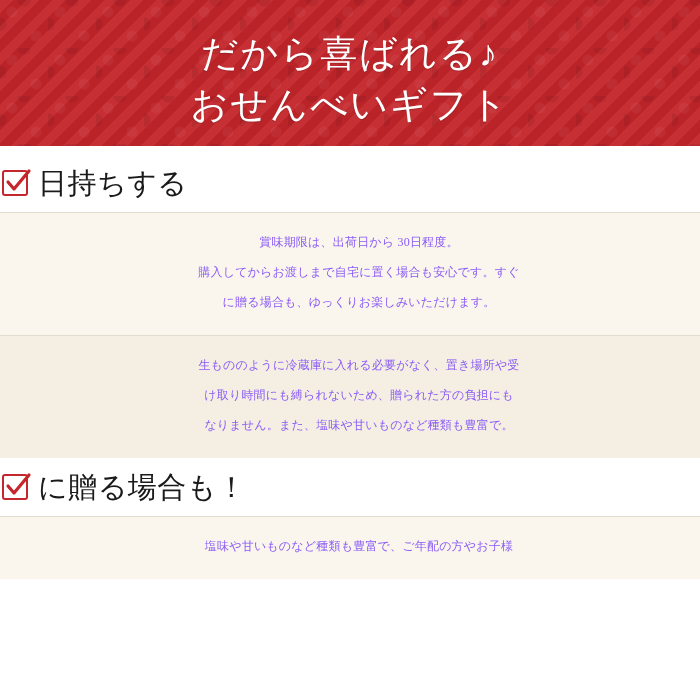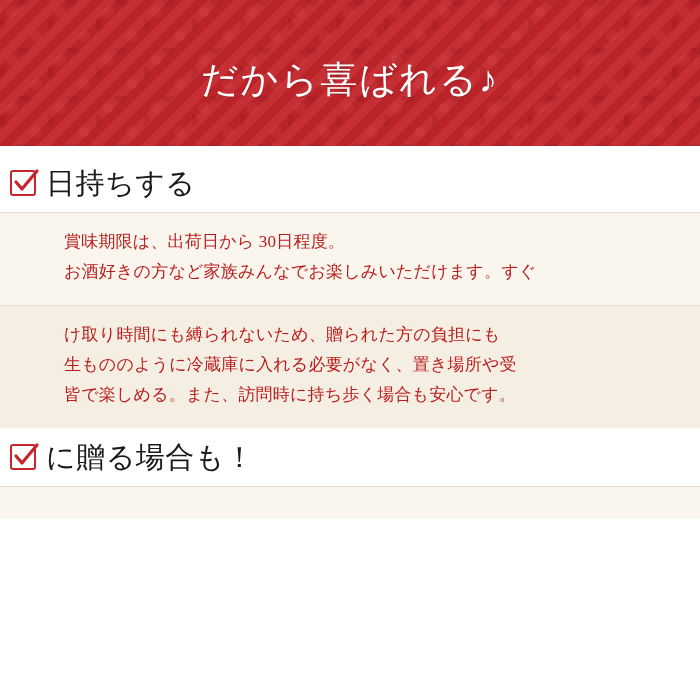--- a/index.html
+++ b/index.html
@@ -59,21 +59,21 @@
   }
 
   
   .section {
     position: relative;
     box-sizing: border-box;
   }
   .section-head {
     display: flex;
     align-items: center;
-    padding: 0 0 0 10px;
+    padding: 0 0 0 2px;
     height: 58px;
     box-sizing: border-box;
   }
   .checkbox {
     width: 26px;
     height: 26px;
     min-width: 26px;
     border: 2px solid #c4262b;
     border-radius: 3px;
     position: relative;
@@ -91,26 +91,27 @@
     color: #1a1a1a;
     font-family: "Liberation Serif", "DejaVu Serif", serif;
     letter-spacing: 0.5px;
     white-space: nowrap;
   }
   .section-body {
     padding: 14px 46px 18px 64px;
     box-sizing: border-box;
   }
   .body-line {
-    font-size: 17px;
+    font-size: 12px;
     line-height: 30px;
-    color: #b91c1c;
+    color: #8b5cf6;
     font-family: "Liberation Serif", "DejaVu Serif", serif;
     letter-spacing: 0.2px;
     white-space: nowrap;
+    text-align: center;
   }
 
   .divider {
     height: 1px;
     background: #e3ddd0;
     width: 100%;
   }
 
   .sec1 { margin-top: 8px; }
   .sec1 .section-body { background: #faf6ee; }
@@ -118,55 +119,58 @@
   .sec3 .section-body { background: #faf6ee; }
 </style>
 </head>
 <body>
 
 <div class="page">
 
   <div class="banner">
     <div class="banner-inner">
       <div class="banner-line">だから喜ばれる♪</div>
+      <div class="banner-line">おせんべいギフト</div>
     </div>
   </div>
 
   <div class="section sec1">
     <div class="section-head">
       <span class="checkbox">
         <svg width="30" height="30" viewBox="0 0 30 30" aria-hidden="true">
           <path d="M5 15 L11 22 L26 4" fill="none" stroke="#c4262b" stroke-width="3.2" stroke-linecap="round" stroke-linejoin="round"></path>
         </svg>
       </span>
       <span class="section-title">日持ちする</span>
     </div>
     <div class="divider"></div>
     <div class="section-body">
       <div class="body-line">賞味期限は、出荷日から 30日程度。</div>
-      <div class="body-line">お酒好きの方など家族みんなでお楽しみいただけます。すぐ</div>
+      <div class="body-line">購入してからお渡しまで自宅に置く場合も安心です。すぐ</div>
+      <div class="body-line">に贈る場合も、ゆっくりお楽しみいただけます。</div>
     </div>
   </div>
 
   <div class="section sec2">
     <div class="divider"></div>
     <div class="section-body">
+      <div class="body-line">生もののように冷蔵庫に入れる必要がなく、置き場所や受</div>
       <div class="body-line">け取り時間にも縛られないため、贈られた方の負担にも</div>
-      <div class="body-line">生もののように冷蔵庫に入れる必要がなく、置き場所や受</div>
-      <div class="body-line">皆で楽しめる。また、訪問時に持ち歩く場合も安心です。</div>
+      <div class="body-line">なりません。また、塩味や甘いものなど種類も豊富で。</div>
     </div>
   </div>
 
   <div class="section sec3">
     <div class="section-head">
       <span class="checkbox">
         <svg width="30" height="30" viewBox="0 0 30 30" aria-hidden="true">
           <path d="M5 15 L11 22 L26 4" fill="none" stroke="#c4262b" stroke-width="3.2" stroke-linecap="round" stroke-linejoin="round"></path>
         </svg>
       </span>
       <span class="section-title">に贈る場合も！</span>
     </div>
     <div class="divider"></div>
     <div class="section-body">
+      <div class="body-line">塩味や甘いものなど種類も豊富で、ご年配の方やお子様</div>
     </div>
   </div>
 
 </div>
 
 </body></html>

